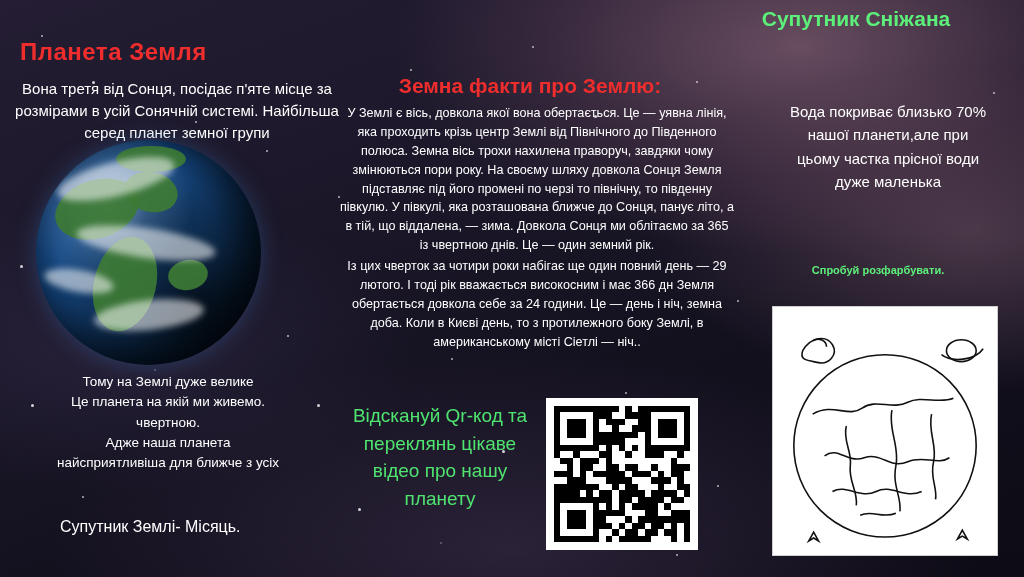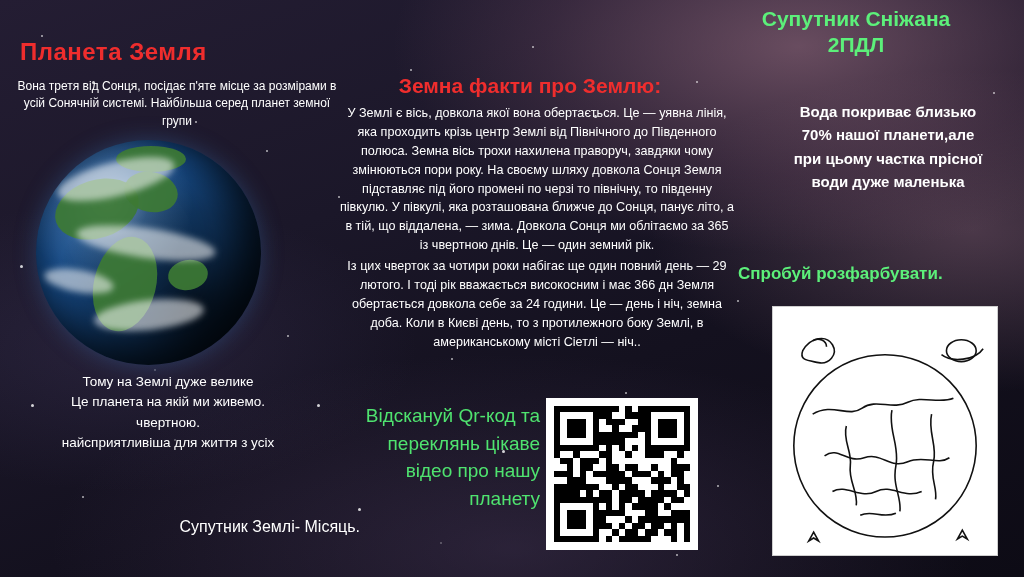--- a/index.html
+++ b/index.html
@@ -60,21 +60,21 @@
     font-weight: bold;
     color: #5cf07a;
     line-height: 1.25;
   }
   .intro-left {
     position: absolute;
     left: 12px;
     top: 78px;
     width: 330px;
     text-align: center;
-    font-size: 12px;
+    font-size: 15px;
     line-height: 1.45;
     color: #ffffff;
   }
   .earth-wrap {
     position: absolute;
     left: 36px;
     top: 140px;
     width: 225px;
     height: 225px;
   }
@@ -119,21 +119,20 @@
     text-align: center;
     font-size: 13.5px;
     line-height: 1.5;
   }
   .moon-line {
     position: absolute;
     left: 60px;
     top: 518px;
     width: 300px;
     font-size: 16px;
-    text-align: right;
   }
 
   .facts-title {
     position: absolute;
     left: 330px;
     top: 74px;
     width: 400px;
     text-align: center;
     font-size: 21px;
     font-weight: bold;
@@ -151,39 +150,38 @@
   .facts-body p { margin: 0 0 2px 18px; }
 
   .water-text {
     position: absolute;
     left: 790px;
     top: 100px;
     width: 196px;
     text-align: center;
     font-size: 15px;
     line-height: 1.55;
-    font-weight: bold;
   }
   .color-invite {
     position: absolute;
     left: 738px;
     top: 264px;
     width: 280px;
-    text-align: left;
-    font-size: 17px;
+    text-align: center;
+    font-size: 11px;
     font-weight: bold;
     color: #5cf07a;
   }
 
   .qr-text {
     position: absolute;
     left: 340px;
     top: 402px;
     width: 200px;
-    text-align: right;
+    text-align: center;
     font-size: 19px;
     line-height: 1.45;
     color: #4fe36f;
   }
   .qr-box {
     position: absolute;
     left: 546px;
     top: 398px;
     width: 152px;
     height: 152px;
@@ -258,21 +256,20 @@
     <i style="left:70%;top:84%"></i>
       <i style="left:33%;top:34%"></i>
     <i class="big" style="left:3%;top:70%"></i>
       <i class="dim" style="left:43%;top:94%"></i>
   </div>
 
   <h1 class="title-main">Планета Земля</h1>
 
   <div class="author">
     <div>Супутник Сніжана</div>
-    <div>2ПДЛ</div>
   </div>
 
   <div class="intro-left">Вона третя від Сонця, посідає п'яте місце за розмірами в усій Сонячній системі. Найбільша серед планет земної групи</div>
 
   <div class="earth-wrap">
     <div class="earth">
       <span class="land l1"></span>
       <span class="land l2"></span>
       <span class="land l3"></span>
       <span class="land l4"></span>
@@ -281,21 +278,22 @@
       <span class="cloud c2"></span>
       <span class="cloud c3"></span>
       <span class="cloud c4"></span>
     </div>
   </div>
 
   <div class="left-text-2">
     <div>Тому на Землі дуже велике</div>
     <div>Це планета на якій ми живемо.</div>
     <div>чвертною.</div>
-    <div>найсприятливіша для життя з усіх</div>
+    <div>Адже наша планета</div>
+    <div>найсприятливіша для ближче з усіх</div>
   </div>
 
   <div class="moon-line">Супутник Землі- Місяць.</div>
 
   <div class="facts-title">Земна факти про Землю:</div>
   <div class="facts-body">
     <p>У Землі є вісь, довкола якої вона обертається. Це — уявна лінія, яка проходить крізь центр Землі від Північного до Південного полюса. Земна вісь трохи нахилена праворуч, завдяки чому змінюються пори року. На своєму шляху довкола Сонця Земля підставляє під його промені по черзі то північну, то південну півкулю. У півкулі, яка розташована ближче до Сонця, панує літо, а в тій, що віддалена, — зима. Довкола Сонця ми облітаємо за 365 із чвертною днів. Це — один земний рік.</p>
     <p>Із цих чверток за чотири роки набігає ще один повний день — 29 лютого. І тоді рік вважається високосним і має 366 дн Земля обертається довкола себе за 24 години. Це — день і ніч, земна доба. Коли в Києві день, то з протилежного боку Землі, в американському місті Сіетлі — ніч..</p>
   </div>
 

